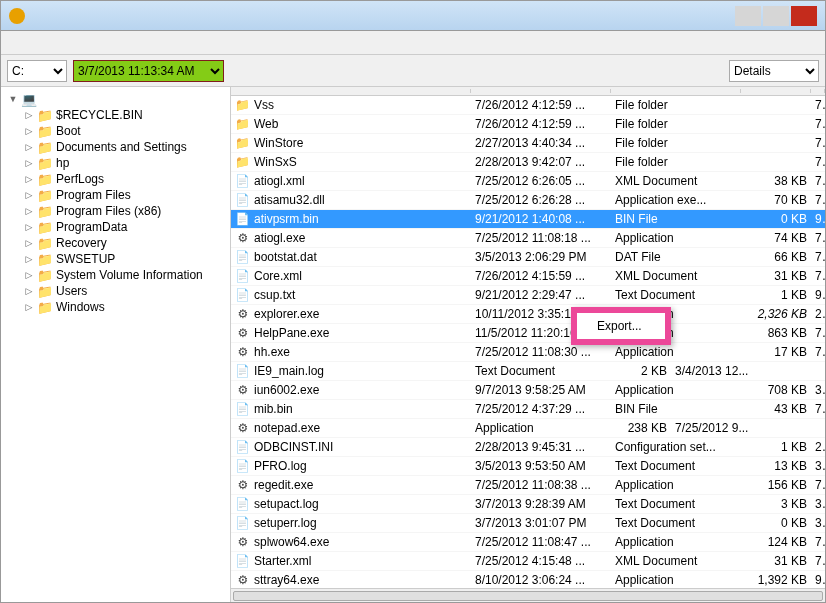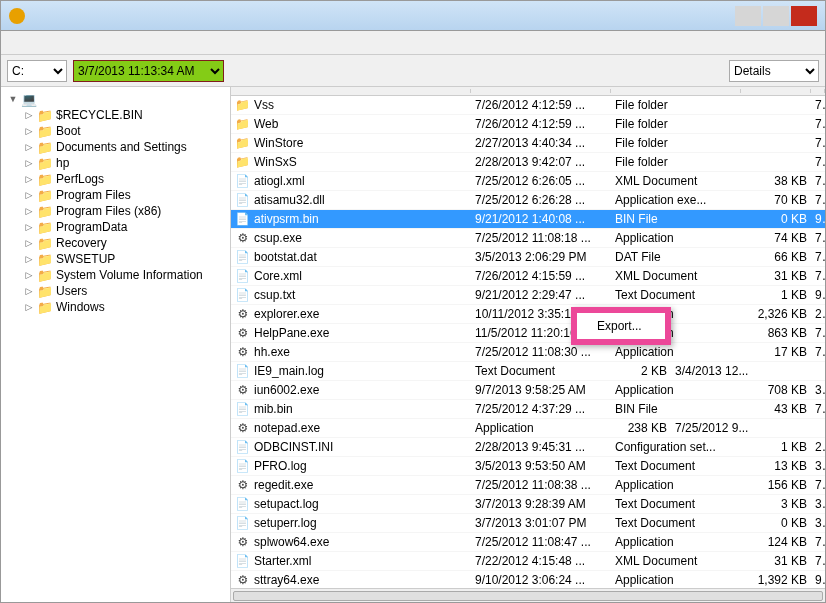--- a/index.html
+++ b/index.html
@@ -432,21 +432,21 @@
       <span>ativpsrm.bin</span>
     </div>
     <div class="file-cell col-date">9/21/2012 1:40:08 ...</div>
     <div class="file-cell col-type">BIN File</div>
     <div class="file-cell col-size" style="text-align:right;">0 KB</div>
     <div class="file-cell col-created">9/21/2012 1...</div>
   </div>
           <div class="file-row">
     <div class="file-cell name-cell col-name">
       <span class="file-icon exe-color">⚙</span>
-      <span>csup.exe</span>
+      <span>atiogl.exe</span>
     </div>
     <div class="file-cell col-date">7/25/2012 11:08:18 ...</div>
     <div class="file-cell col-type">Application</div>
     <div class="file-cell col-size" style="text-align:right;">74 KB</div>
     <div class="file-cell col-created">7/25/2012 9...</div>
   </div>
           <div class="file-row">
     <div class="file-cell name-cell col-name">
       <span class="file-icon file-color">📄</span>
       <span>bootstat.dat</span>
@@ -476,21 +476,21 @@
     <div class="file-cell col-size" style="text-align:right;">1 KB</div>
     <div class="file-cell col-created">9/21/2012 1...</div>
   </div>
           <div class="file-row">
     <div class="file-cell name-cell col-name">
       <span class="file-icon exe-color">⚙</span>
       <span>explorer.exe</span>
     </div>
     <div class="file-cell col-date">10/11/2012 3:35:16 ...</div>
     <div class="file-cell col-type">Application</div>
-    <div class="file-cell col-size" style="text-align:right;">2,326 KB</div>
+    <div class="file-cell col-size" style="text-align:right;font-style:italic;">2,326 KB</div>
     <div class="file-cell col-created">2/27/2013 2...</div>
   </div>
           <div class="file-row">
     <div class="file-cell name-cell col-name">
       <span class="file-icon exe-color">⚙</span>
       <span>HelpPane.exe</span>
     </div>
     <div class="file-cell col-date">11/5/2012 11:20:16 ...</div>
     <div class="file-cell col-type">Application</div>
     <div class="file-cell col-size" style="text-align:right;">863 KB</div>
@@ -602,31 +602,31 @@
     <div class="file-cell col-date">7/25/2012 11:08:47 ...</div>
     <div class="file-cell col-type">Application</div>
     <div class="file-cell col-size" style="text-align:right;">124 KB</div>
     <div class="file-cell col-created">7/25/2012 9...</div>
   </div>
           <div class="file-row">
     <div class="file-cell name-cell col-name">
       <span class="file-icon file-color">📄</span>
       <span>Starter.xml</span>
     </div>
-    <div class="file-cell col-date">7/22/2012 4:15:48 ...</div>
+    <div class="file-cell col-date">7/25/2012 4:15:48 ...</div>
     <div class="file-cell col-type">XML Document</div>
     <div class="file-cell col-size" style="text-align:right;">31 KB</div>
     <div class="file-cell col-created">7/25/2012 2...</div>
   </div>
           <div class="file-row">
     <div class="file-cell name-cell col-name">
       <span class="file-icon exe-color">⚙</span>
       <span>sttray64.exe</span>
     </div>
-    <div class="file-cell col-date">9/10/2012 3:06:24 ...</div>
+    <div class="file-cell col-date">8/10/2012 3:06:24 ...</div>
     <div class="file-cell col-type">Application</div>
     <div class="file-cell col-size" style="text-align:right;">1,392 KB</div>
     <div class="file-cell col-created">9/21/2012 1...</div>
   </div>
         </div>
 
       <div class="scrollbar-area">
         <div class="h-scrollbar"></div>
       </div>
 

